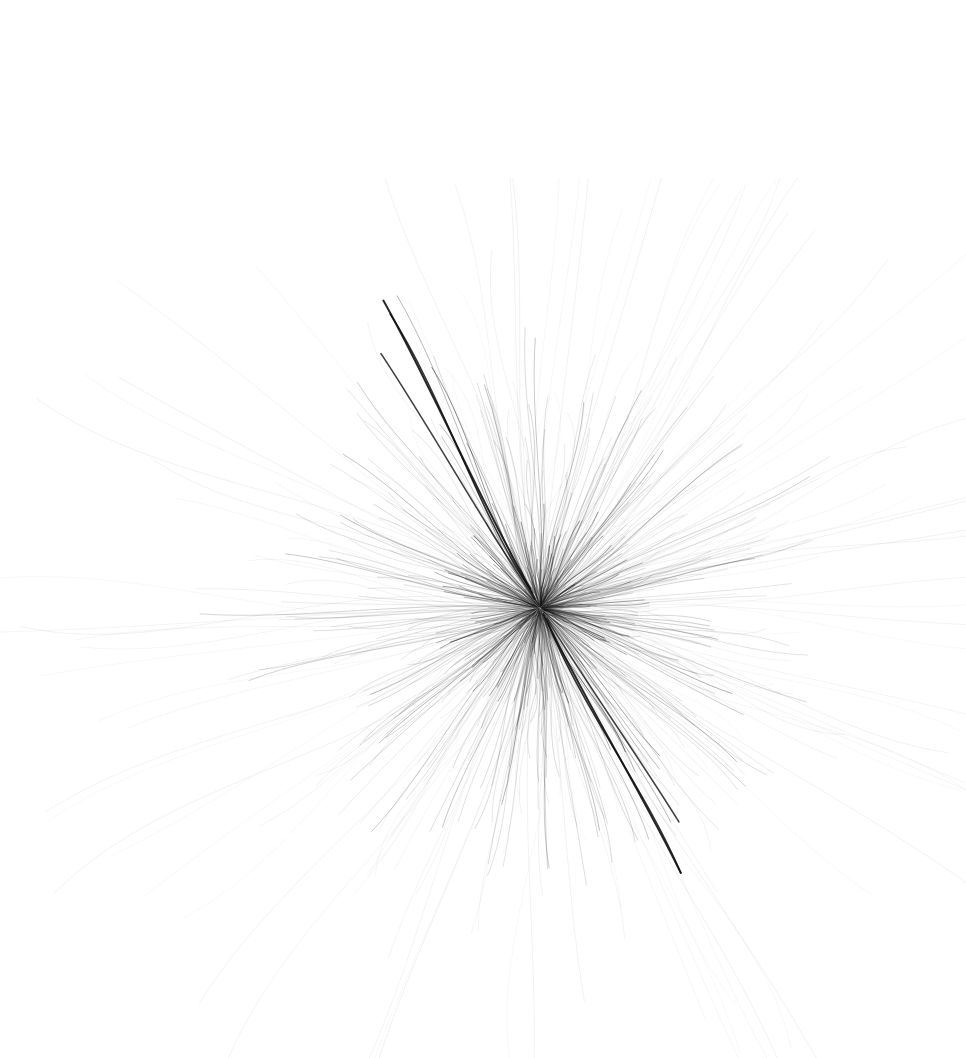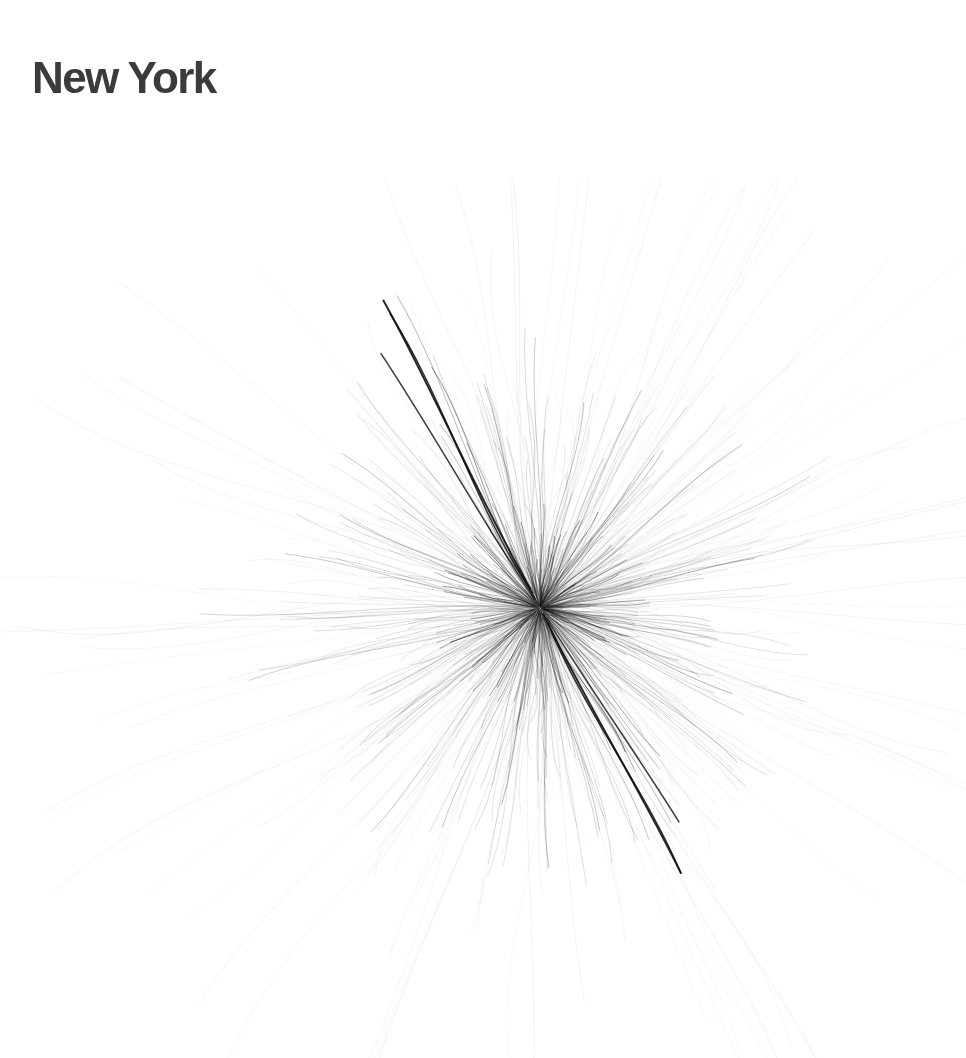--- a/index.html
+++ b/index.html
@@ -50,21 +50,20 @@
     width: 966px;
     height: 880px;
   }
 </style>
 </head>
 <body>
 
 <div class="page">
 
 
-  <h1 class="city-title">New York</h1>
 
   <div class="figure-wrap">
     <svg id="streets-svg" viewBox="0 0 966 880" xmlns="http://www.w3.org/2000/svg">
       <g id="streets-group">
           <path d="M536.0,418.1 C519.9,238.9 387.6,85.9 368.0,-77.1" fill="none" stroke="#111111" stroke-opacity="0.104" stroke-width="0.55" stroke-linecap="round"></path>
           <path d="M550.6,454.1 C612.6,586.0 676.2,746.0 738.2,879.8" fill="none" stroke="#111111" stroke-opacity="0.073" stroke-width="0.55" stroke-linecap="round"></path>
           <path d="M528.2,424.0 C394.2,321.2 209.8,287.9 84.0,196.2" fill="none" stroke="#111111" stroke-opacity="0.078" stroke-width="0.55" stroke-linecap="round"></path>
           <path d="M566.4,430.7 C730.4,411.9 919.0,459.3 1082.2,445.1" fill="none" stroke="#111111" stroke-opacity="0.088" stroke-width="0.55" stroke-linecap="round"></path>
           <path d="M550.6,434.4 C666.3,427.0 737.8,556.3 845.0,556.4" fill="none" stroke="#111111" stroke-opacity="0.107" stroke-width="0.55" stroke-linecap="round"></path>
           <path d="M544.8,406.9 C594.4,295.5 577.5,146.2 622.7,30.6" fill="none" stroke="#111111" stroke-opacity="0.061" stroke-width="0.55" stroke-linecap="round"></path>

